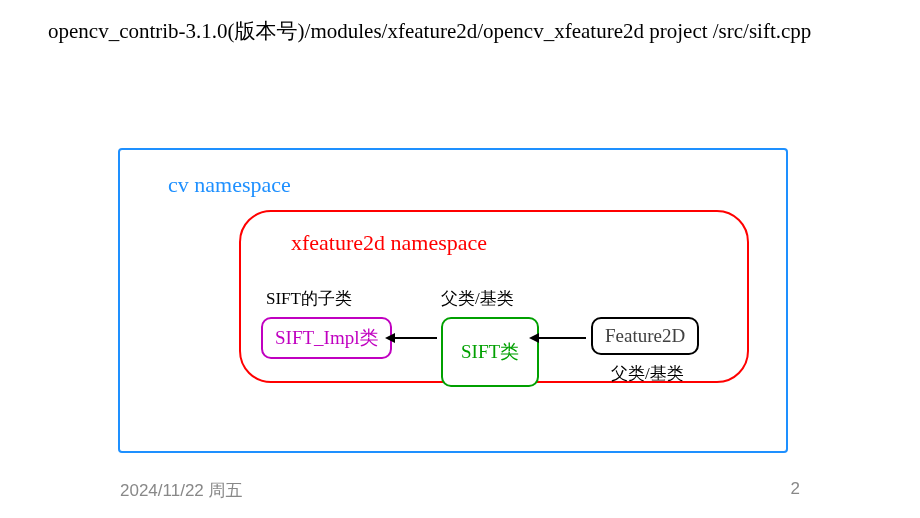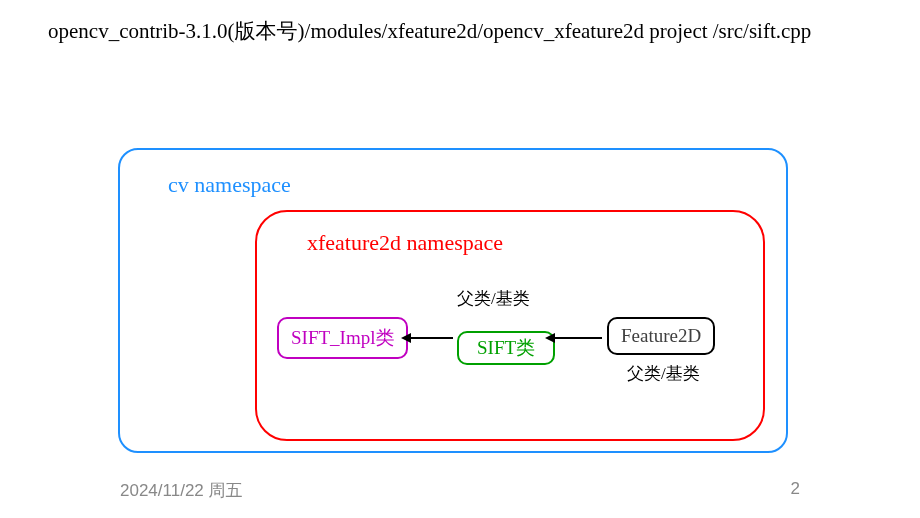--- a/index.html
+++ b/index.html
@@ -32,37 +32,37 @@
     font-family: Arial, sans-serif;
   }
 
   .outer-ns {
     position: absolute;
     top: 148px;
     left: 118px;
     width: 670px;
     height: 305px;
     border: 2px solid #1e90ff;
-    border-radius: 20px;
+    border-radius: 4px;
     box-sizing: border-box;
   }
   .outer-label {
     position: absolute;
     top: 22px;
     left: 48px;
     font-size: 22px;
     color: #1e90ff;
   }
 
   .inner-ns {
     position: absolute;
     top: 60px;
-    left: 135px;
+    left: 119px;
     width: 510px;
-    height: 231px;
+    height: 173px;
     border: 2.5px solid #ff0000;
     border-radius: 32px;
     box-sizing: border-box;
     text-align: right;
   }
   .inner-label {
     position: absolute;
     top: 18px;
     left: 50px;
     font-size: 22px;
@@ -84,22 +84,21 @@
     top: 105px;
     left: 20px;
     border-color: #c000c0;
     color: #c000c0;
   }
   .box-sift {
     top: 105px;
     left: 200px;
     border-color: #00a000;
     color: #00a000;
-    padding: 2px 18px;
-    margin-top: 14px;
+    padding: 20px 18px;
   }
   .box-feature2d {
     top: 105px;
     left: 350px;
     border-color: #000;
     color: #404040;
   }
 
   .arrow {
     position: absolute;
@@ -143,20 +142,21 @@
 <div class="header">
   <div>opencv_contrib-3.1.0(版本号)/modules/xfeature2d/opencv_xfeature2d project /src/sift.cpp</div>
 </div>
 
 <div class="outer-ns">
   <div class="outer-label">cv namespace</div>
 
   <div class="inner-ns">
     <div class="inner-label">xfeature2d namespace</div>
 
+    <div class="ann ann-sift-sub">SIFT的子类</div>
     <div class="ann ann-parent1">父类/基类</div>
 
     <div class="box box-sift-impl">SIFT_Impl类</div>
     <div class="box box-sift">SIFT类</div>
     <div class="box box-feature2d">Feature2D</div>
 
     <div class="arrow arrow1"></div>
     <div class="arrow arrow2"></div>
 
     <div class="ann ann-parent2">父类/基类</div>

